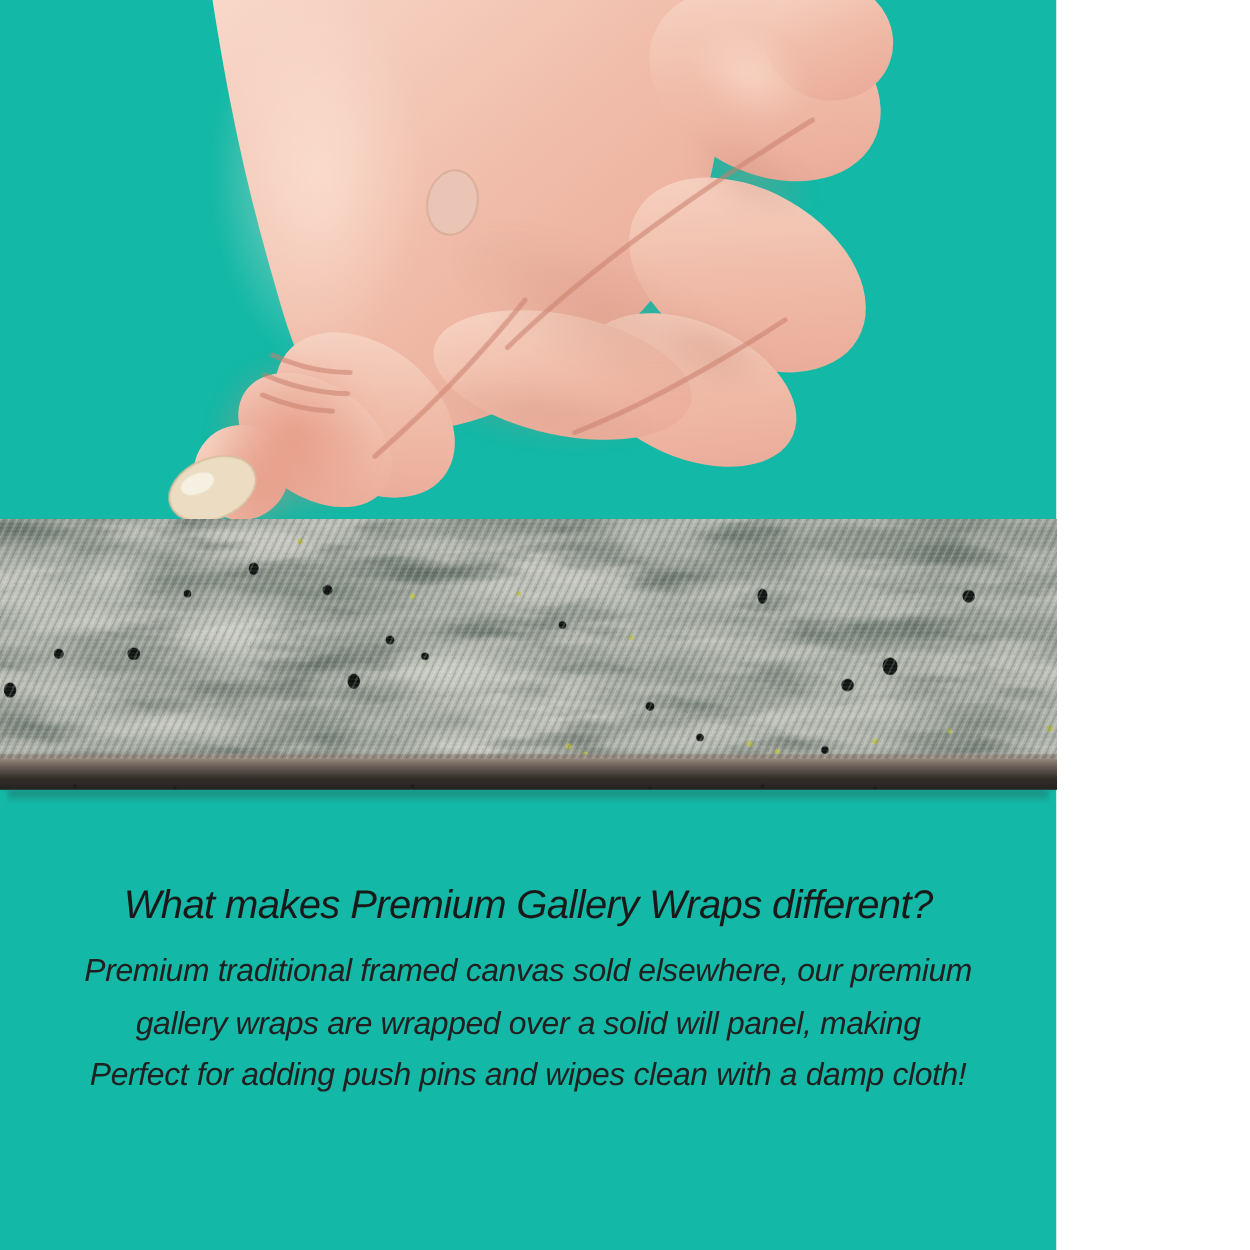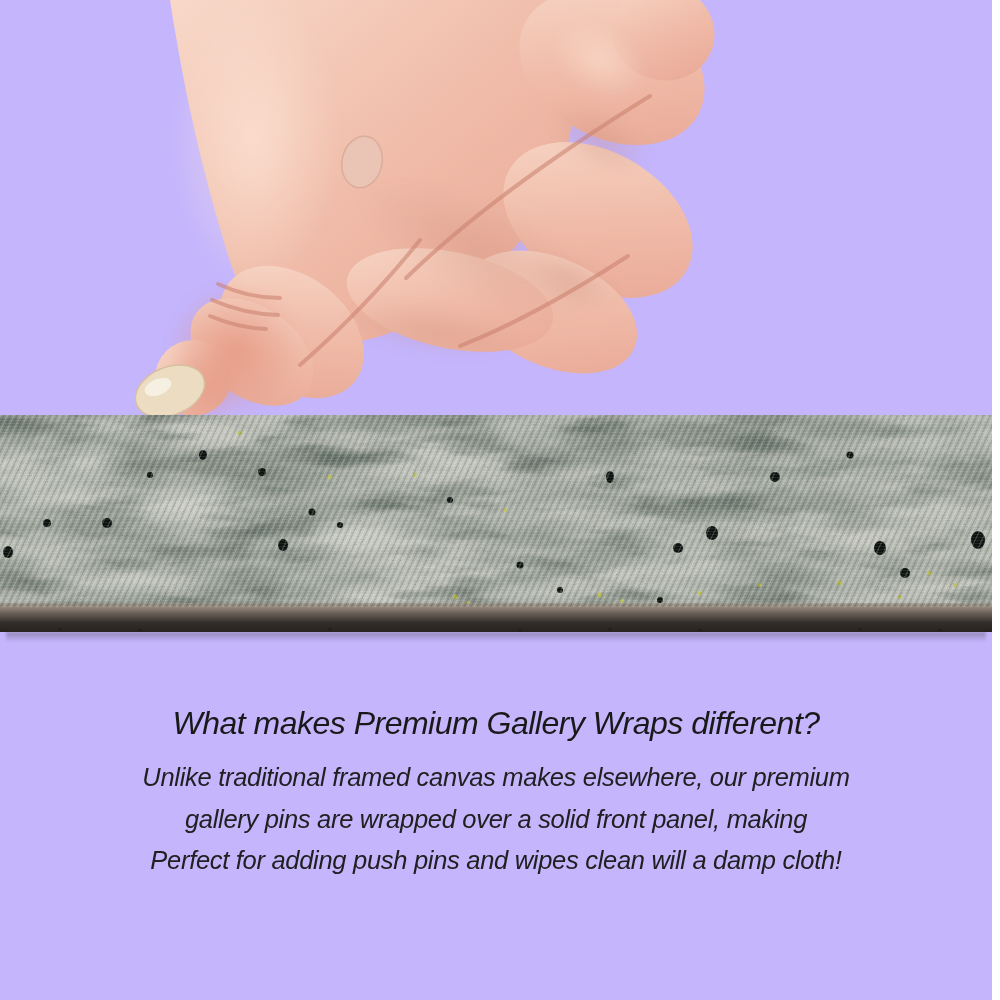--- a/index.html
+++ b/index.html
@@ -1,20 +1,20 @@
 <!DOCTYPE html>
 <html><head>
 <meta charset="utf-8">
 <style>
   html,body { margin:0; padding:0; }
   .page {
     position: relative;
-    width: 992px;
+    width: 845px;
     height: 1000px;
-    background: #c4b5fd;
+    background: #14b8a6;
     overflow: hidden;
     font-family: "Liberation Sans", sans-serif;
   }
 
   
   .hand-wrap {
     position: absolute;
     top: 0; left: 0;
     width: 1000px; height: 445px;
   }
@@ -241,18 +241,18 @@
           <circle cx="940" cy="215" r="1.3"></circle>
         </g>
       </g>
     </svg>
   </div>
   <div class="weave"></div>
   <div class="strip-shadow"></div>
 
   <div class="headline">What makes Premium Gallery Wraps different?</div>
   <div class="bodytext">
-    <div>Unlike traditional framed canvas makes elsewhere, our premium</div>
-    <div>gallery pins are wrapped over a solid front panel, making</div>
-    <div>Perfect for adding push pins and wipes clean will a damp cloth!</div>
+    <div>Premium traditional framed canvas sold elsewhere, our premium</div>
+    <div>gallery wraps are wrapped over a solid will panel, making</div>
+    <div>Perfect for adding push pins and wipes clean with a damp cloth!</div>
   </div>
 
 </div>
 
 </body></html>

